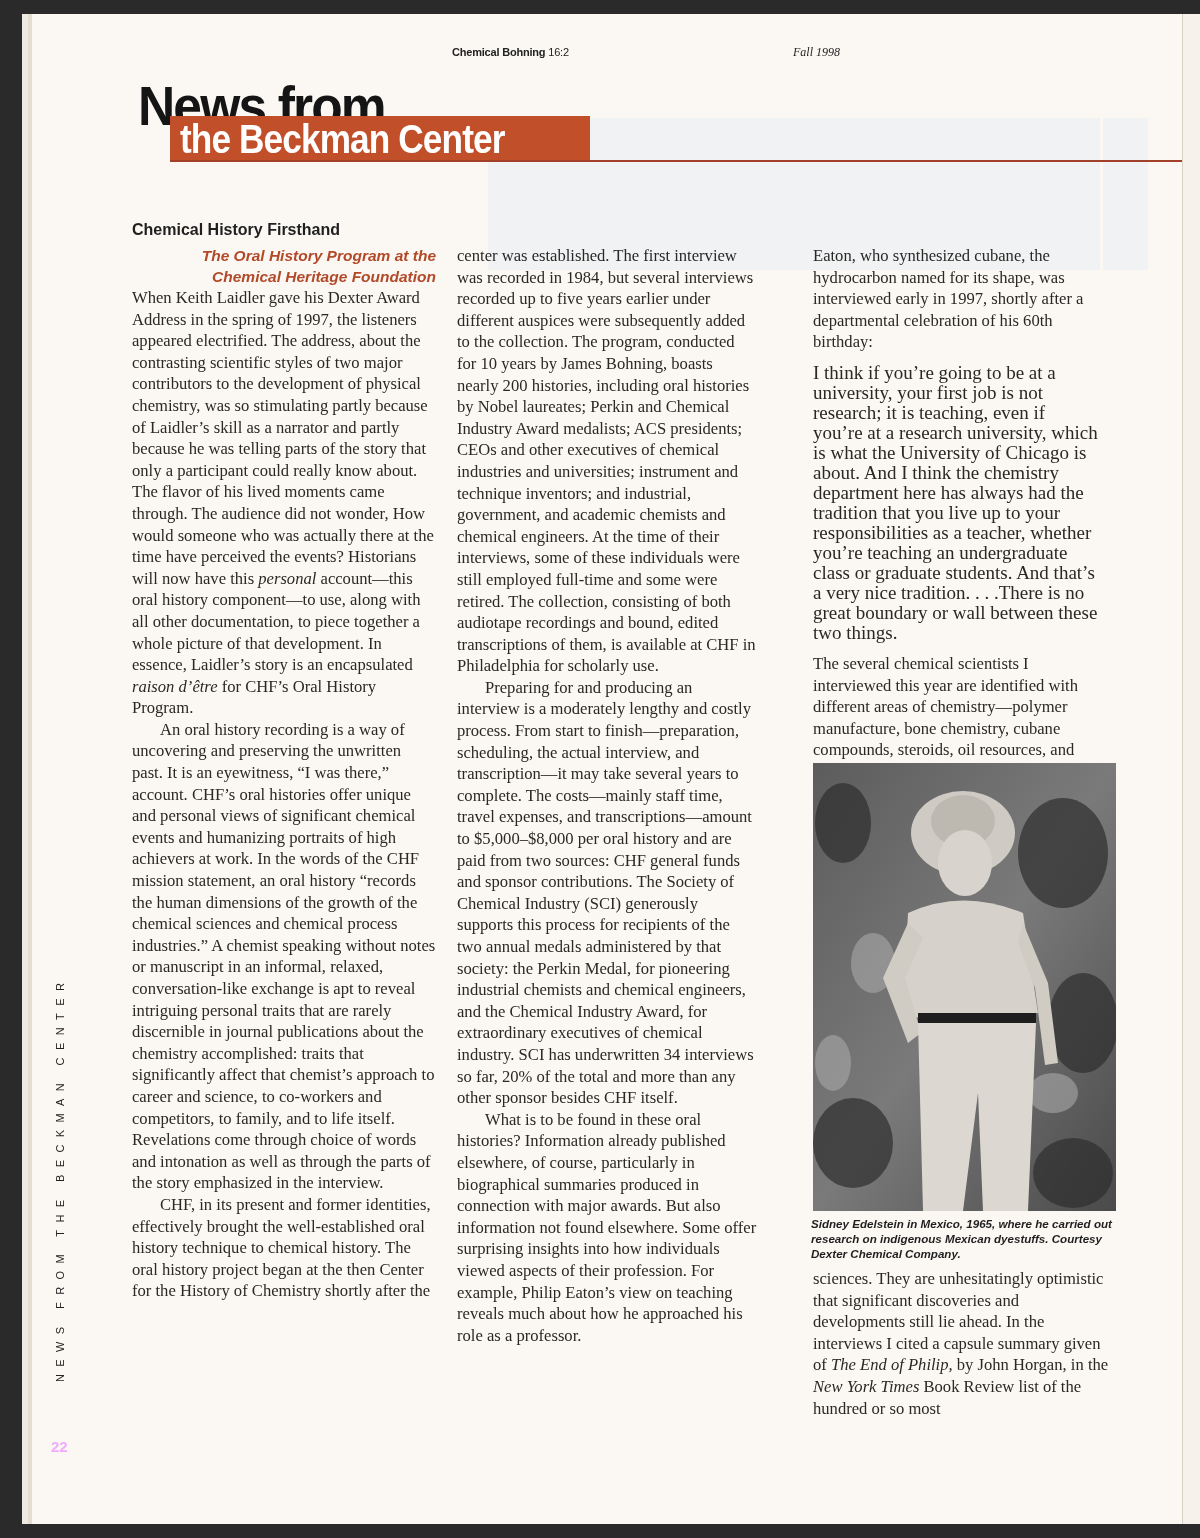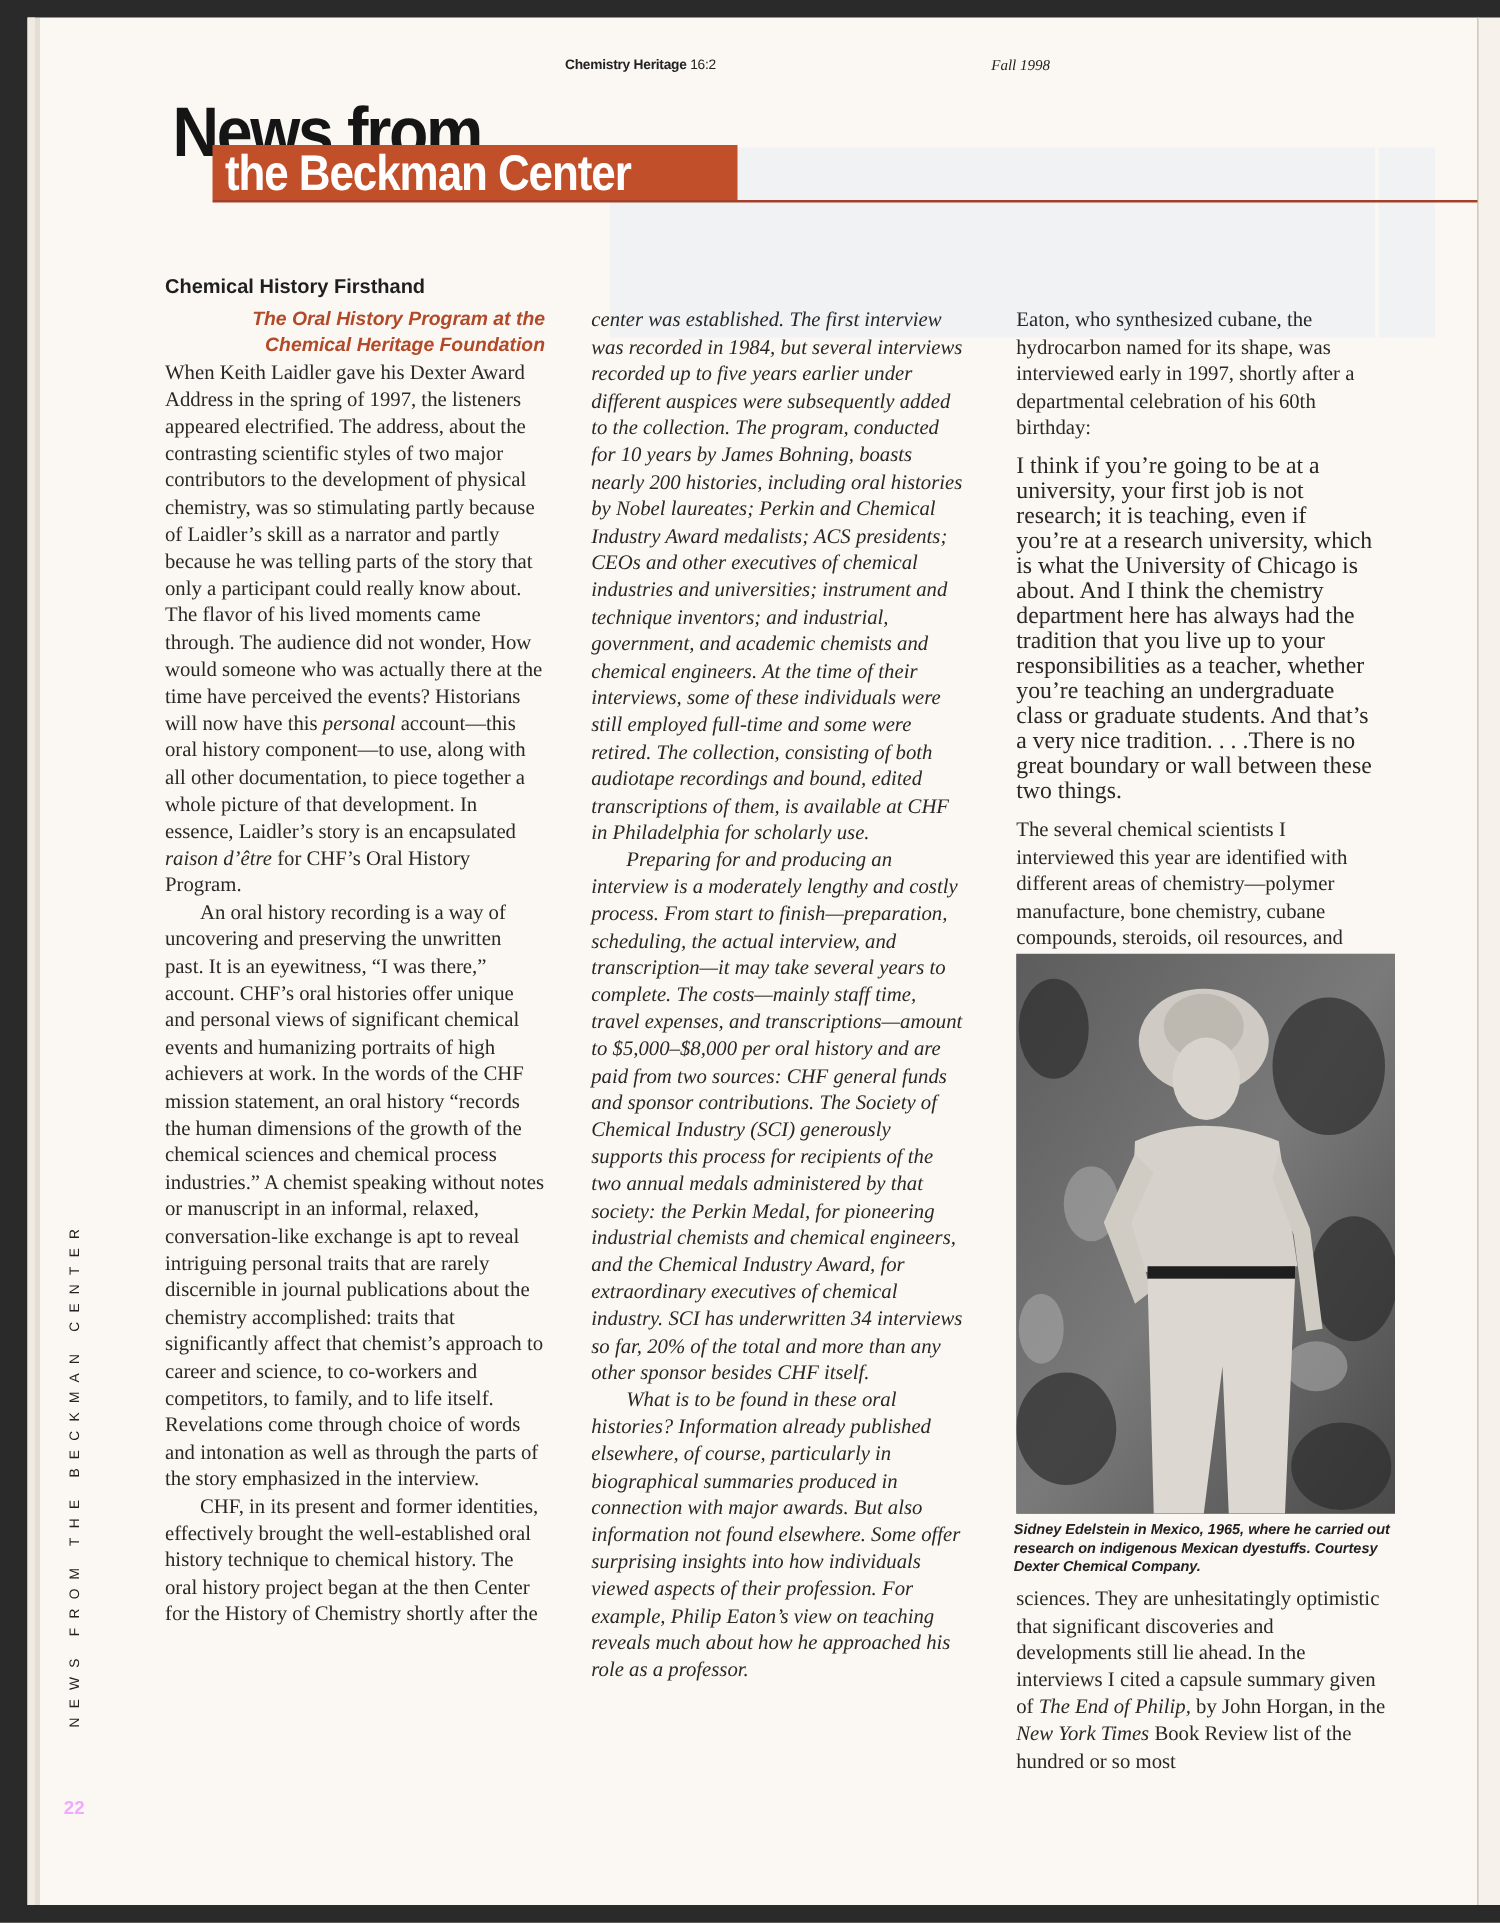--- a/index.html
+++ b/index.html
@@ -48,21 +48,21 @@
     }
     .mh-rule {
       position: absolute; left: 170px; top: 160px; width: 1012px; height: 2px;
       background: #a3402a;
     }
 
     .col {
       position: absolute; top: 218px; font-size: 16.6px; line-height: 21.6px; color: #2a2826;
     }
     .col1 { left: 132px; width: 304px; }
-    .col2 { left: 473px; width: 300px; top: 245px; font-style: italic; }
+    .col2 { left: 457px; width: 300px; top: 245px; }
     .col3 { left: 813px; width: 290px; top: 245px; }
 
     .section-title {
       font-family: "Liberation Sans", sans-serif; font-weight: bold; font-size: 16px;
       color: #1f1f1f; margin-top: 0; line-height: 24px;
     }
     .deck {
       font-family: "Liberation Sans", sans-serif; font-weight: bold; font-style: italic;
       font-size: 15.5px; line-height: 20.5px; color: #b24a2a; margin-top: 4px; text-align: right;
     }
@@ -100,21 +100,21 @@
 </head>
 <body>
 
 <div class="page"></div>
 <div class="page-right-edge"></div>
 
 <div class="bleed" style="left:488px; top:118px; width:612px; height:152px;"></div>
 <div class="bleed" style="left:1103px; top:118px; width:45px; height:152px;"></div>
 
 <div class="running-header">
-  <span class="rh-journal"><span>Chemistry Heritage</span> <span class="issue">16:2</span></span>
+  <span class="rh-journal"><span>Chemical Bohning</span> <span class="issue">16:2</span></span>
   <span class="rh-date">Fall 1998</span>
 </div>
 
 <div class="masthead">
   <div class="mh-news">News from</div>
   <div class="mh-band">
     <span>the Beckman Center</span>
   </div>
 </div>
 <div class="mh-rule"></div>

